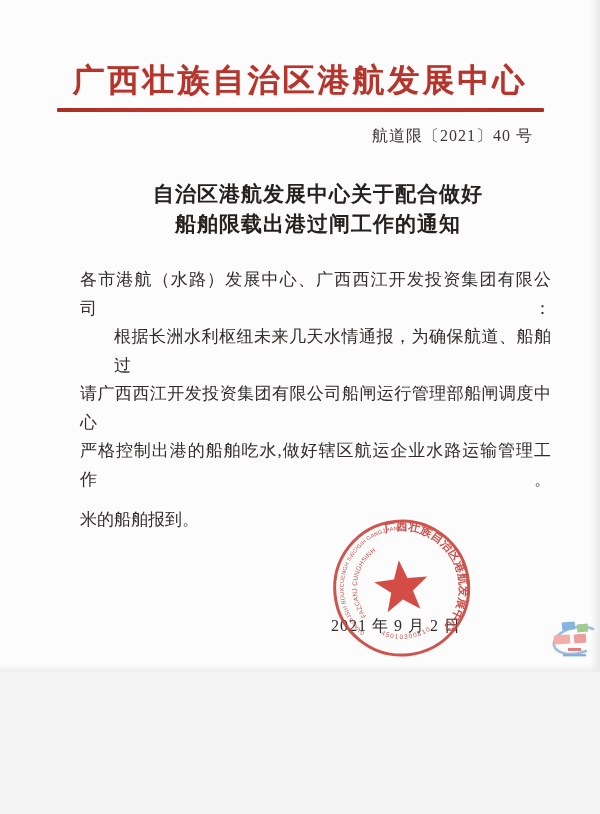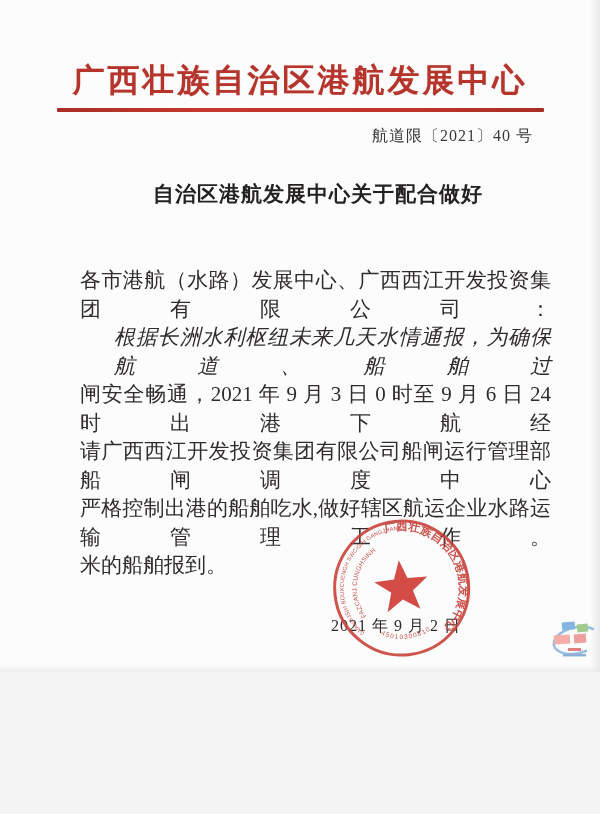--- a/index.html
+++ b/index.html
@@ -49,31 +49,31 @@
     font-weight: 700;
     font-size: 21px; line-height: 30px;
     color: #242220;
     letter-spacing: 1px;
     padding-left: 36px;
   }
 
   
   .body-text {
     position: absolute; top: 266px; left: 80px; width: 471px;
-    font-size: 21px; line-height: 28.5px;
+    font-size: 17px; line-height: 28.5px;
     color: #2f2c2b;
   }
   .line {
     width: 100%;
     text-align: justify;
     text-align-last: justify;
     white-space: nowrap_off; 
   }
-  .line.indent { padding-left: 34px; font-style: italic; }
-  .line.no-just { text-align: left; text-align-last: left; }
+  .line.indent { padding-left: 34px; }
+  .line.no-just { text-align: left; text-align-last: left; margin-top: 12px; }
 
   
   .issue-date {
     position: absolute; top: 616px; left: 331px;
     font-size: 16px; color: #2f2c2b; letter-spacing: 1px;
     z-index: 1; white-space: nowrap;
   }
 
   
   .seal {
@@ -113,26 +113,26 @@
 <div class="page">
 
   <div class="letterhead">广西壮族自治区港航发展中心</div>
 
   <div class="red-rule"></div>
 
   <div class="doc-number">航道限〔2021〕40 号</div>
 
   <div class="notice-title">
     <div>自治区港航发展中心关于配合做好</div>
+    <div>船舶限载出港过闸工作的通知</div>
   </div>
 
   <div class="body-text">
     <div class="line">各市港航（水路）发展中心、广西西江开发投资集团有限公司：</div>
     <div class="line indent">根据长洲水利枢纽未来几天水情通报，为确保航道、船舶过</div>
-    <div class="line">闸安全畅通，2021 年 9 月 3 日 0 时至 9 月 6 日 24 时出港下航经</div>
     <div class="line">请广西西江开发投资集团有限公司船闸运行管理部船闸调度中心</div>
     <div class="line">严格控制出港的船舶吃水,做好辖区航运企业水路运输管理工作。</div>
     <div class="line no-just">米的船舶报到。</div>
   </div>
 
   <div class="issue-date">2021 年 9 月 2 日</div>
 
   <svg class="seal" viewBox="0 0 160 150" aria-hidden="true">
     <defs>
       <path id="arcOuter" d="M 80 130 A 58 58 0 1 1 80 14 A 58 58 0 1 1 80 130"></path>

